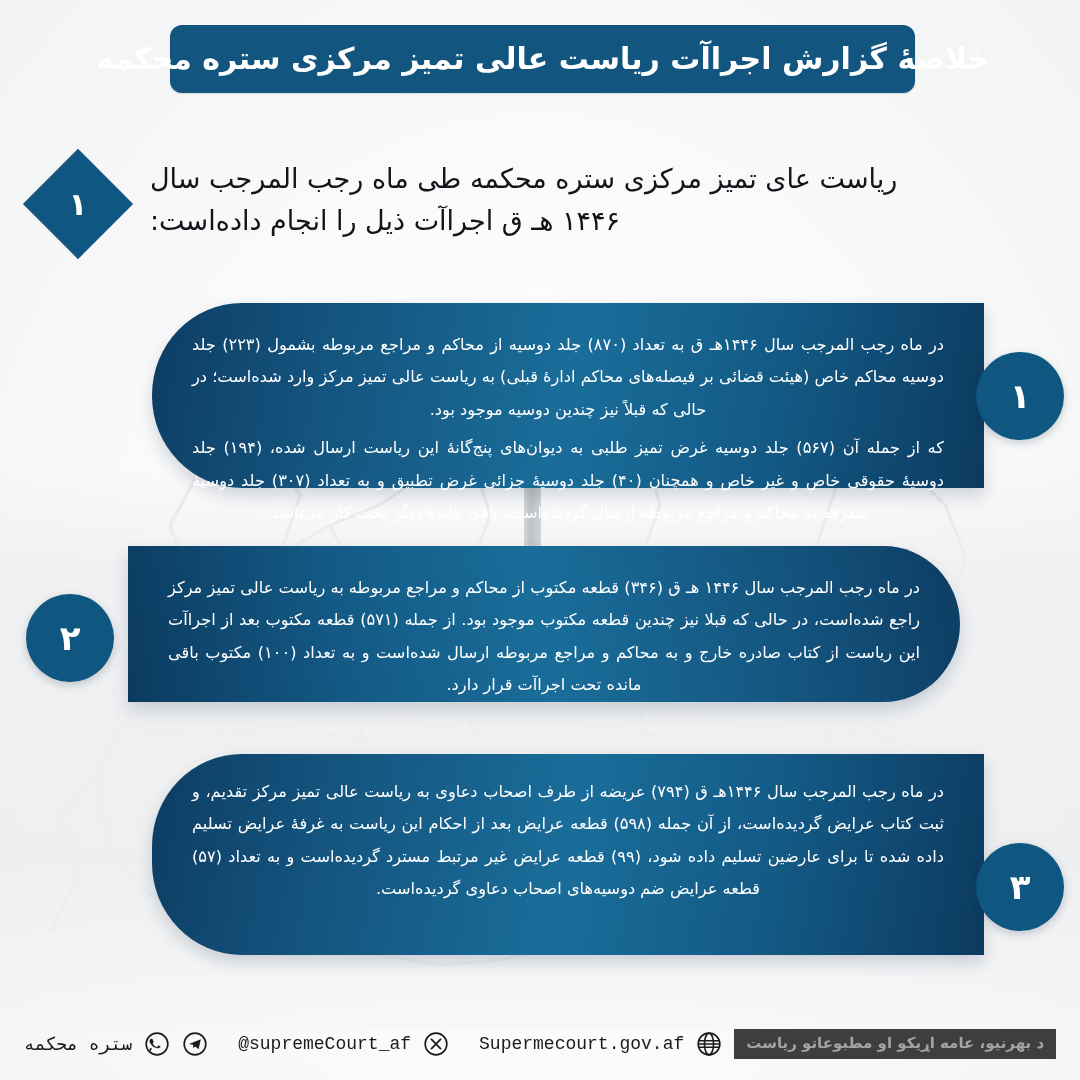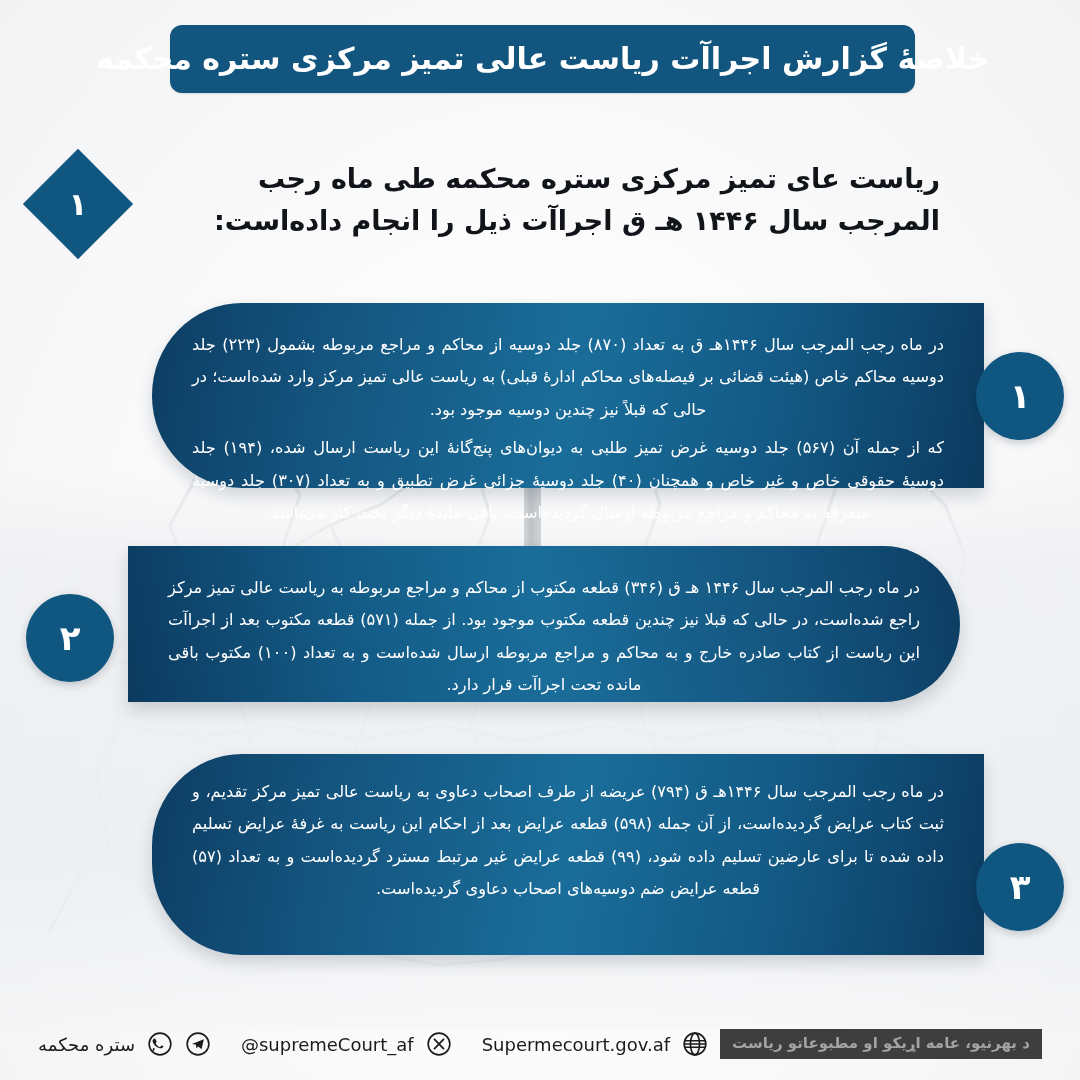--- a/index.html
+++ b/index.html
@@ -49,21 +49,21 @@
   .diamond{
     position:absolute;left:39px;top:165px;width:78px;height:78px;
     background:#0f5680;transform:rotate(45deg);
     display:flex;align-items:center;justify-content:center;
   }
   .diamond span{
     transform:rotate(-45deg);color:#fff;font-size:31px;font-weight:700;line-height:1;
   }
   .intro-text{
     position:absolute;right:140px;left:150px;top:158px;
-    text-align:right;color:#111418;font-size:27px;line-height:1.55;font-weight:700;
+    text-align:left;color:#111418;font-size:27px;line-height:1.55;font-weight:400;
   }
 
   
   .connector{
     position:absolute;left:524px;top:470px;width:17px;height:90px;
     background:linear-gradient(90deg,#d2d5d8 0%,#bfc3c7 40%,#cfd2d6 100%);
   }
 
   
   .card{
@@ -117,21 +117,21 @@
   
   .footer{
     position:absolute;left:0;right:0;bottom:16px;height:40px;
     display:flex;align-items:center;justify-content:center;gap:12px;
     direction:rtl;
   }
   .f-label{
     background:#3e3e3e;color:#a3a3a3;font-size:15px;font-weight:600;
     padding:4px 12px 5px 12px;line-height:1.35;white-space:nowrap;
   }
-  .f-text{color:#1b1b1b;font-size:18px;font-weight:500;white-space:nowrap;}
+  .f-text{color:#1b1b1b;font-size:18px;font-weight:500;white-space:nowrap;font-family:Liberation Mono, monospace;}
   .f-text.ltr{direction:ltr;unicode-bidi:isolate;text-align:center;}
   .f-ico{display:inline-flex;align-items:center;justify-content:center;}
   .f-ico svg{display:block;}
   .f-gap{width:6px;}
 </style>
 </head>
 <body>
 
 <div id="stage">
 

